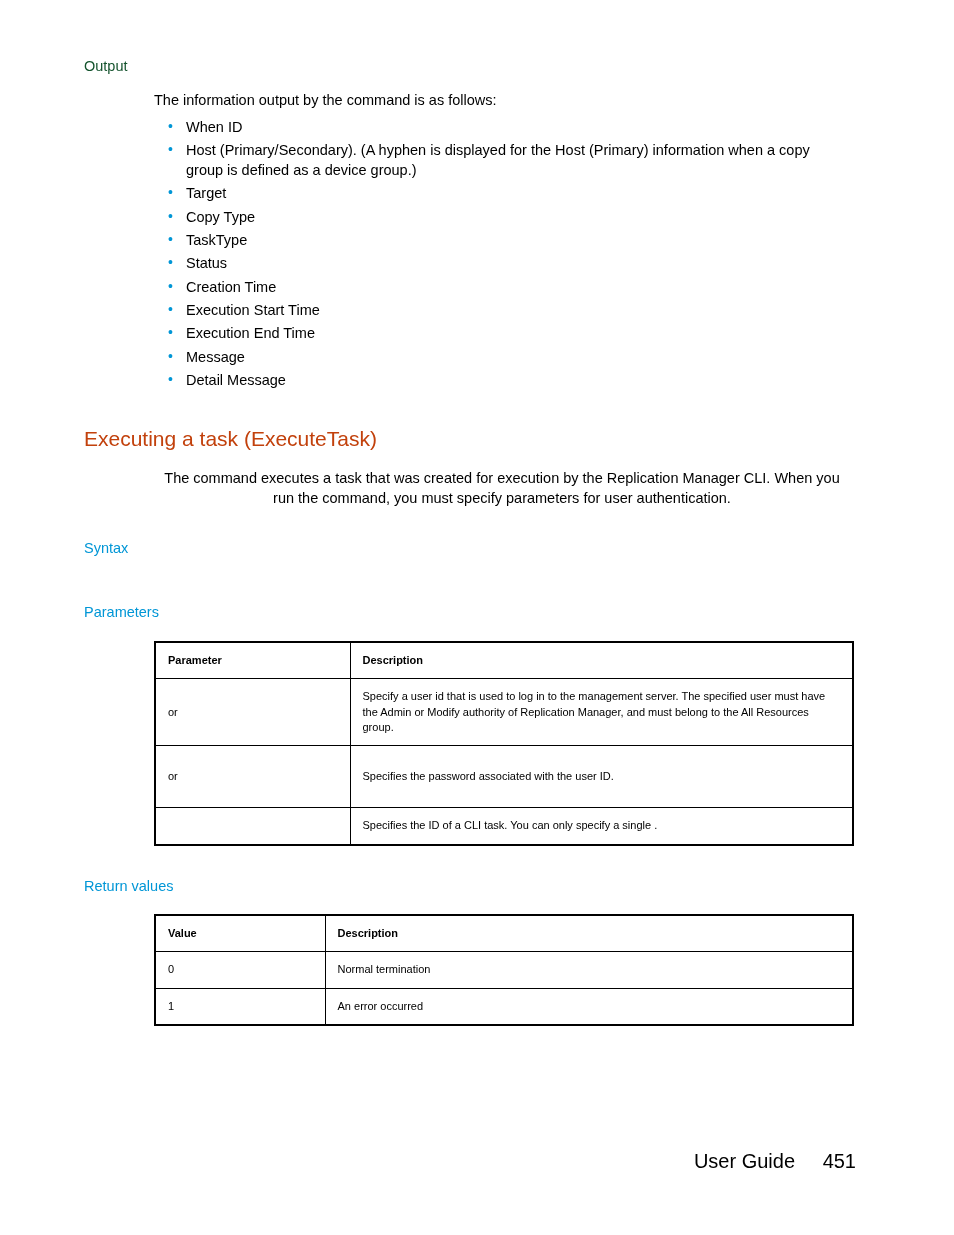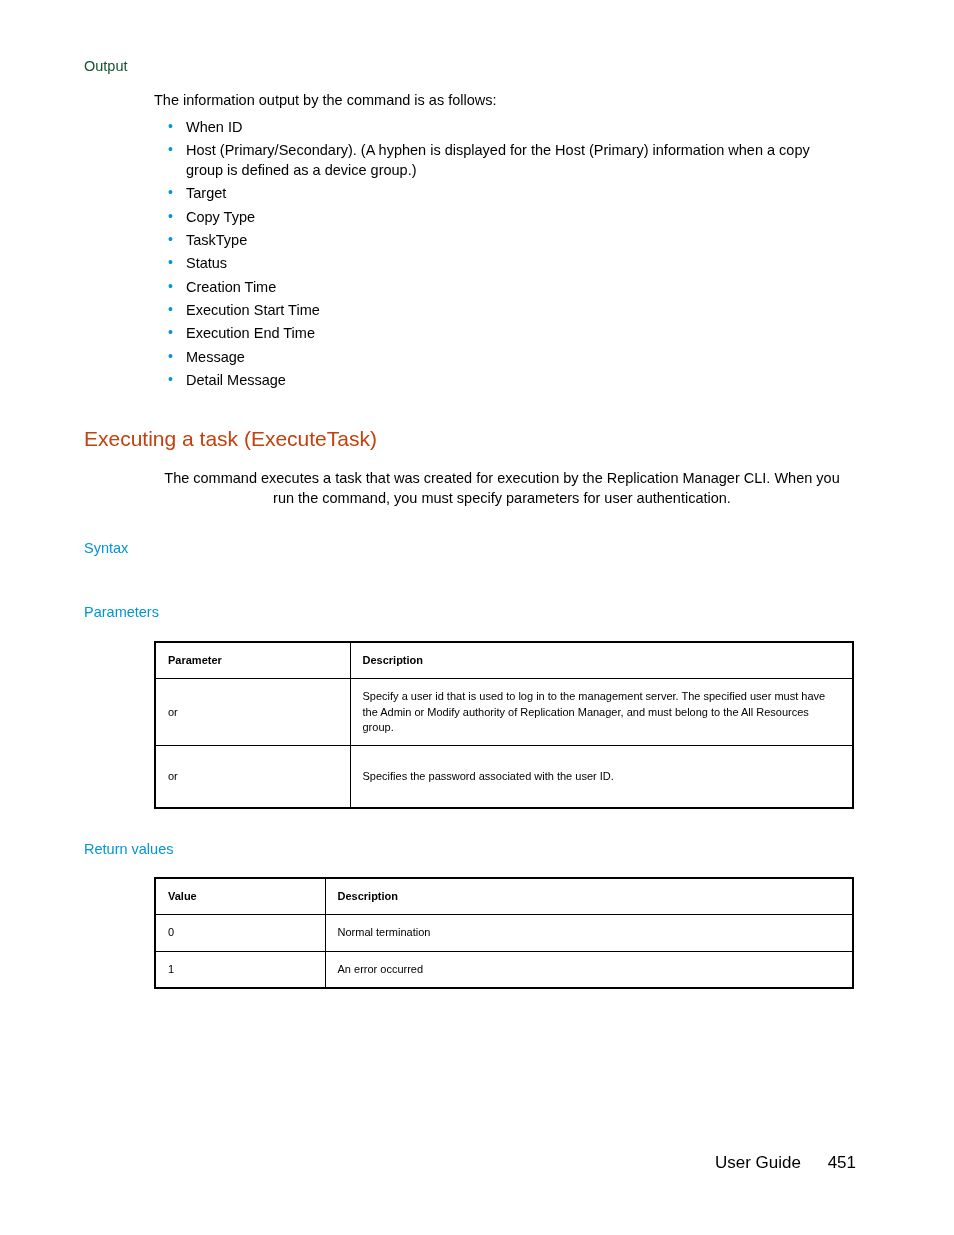--- a/index.html
+++ b/index.html
@@ -79,21 +79,21 @@
   table th {
     font-weight: 700;
   }
   .col-val { width: 170px; }
   .col-param { width: 195px; }
   .tall-row td { height: 62px; }
   .footer {
     position: absolute;
     bottom: 60px;
     right: 98px;
-    font-size: 17px;
+    font-size: 20px;
   }
   .footer .pagenum {
     margin-left: 22px;
   }
 </style>
 </head>
 <body>
 
 <div class="page">
 
@@ -131,20 +131,24 @@
       <th>Description</th>
     </tr>
     <tr>
       <td>or</td>
       <td>Specify a user id that is used to log in to the management server. The specified user must have the Admin or Modify authority of Replication Manager, and must belong to the All Resources group.</td>
     </tr>
     <tr class="tall-row">
       <td>or</td>
       <td>Specifies the password associated with the user ID.</td>
     </tr>
+    <tr>
+      <td></td>
+      <td>Specifies the ID of a CLI task. You can only specify a single                    .</td>
+    </tr>
   </tbody>
     </table>
 
   <div class="subheading">Return values</div>
 
   <table>
     <tbody>
         <tr>
       <th class="col-val">Value</th>
       <th>Description</th>

